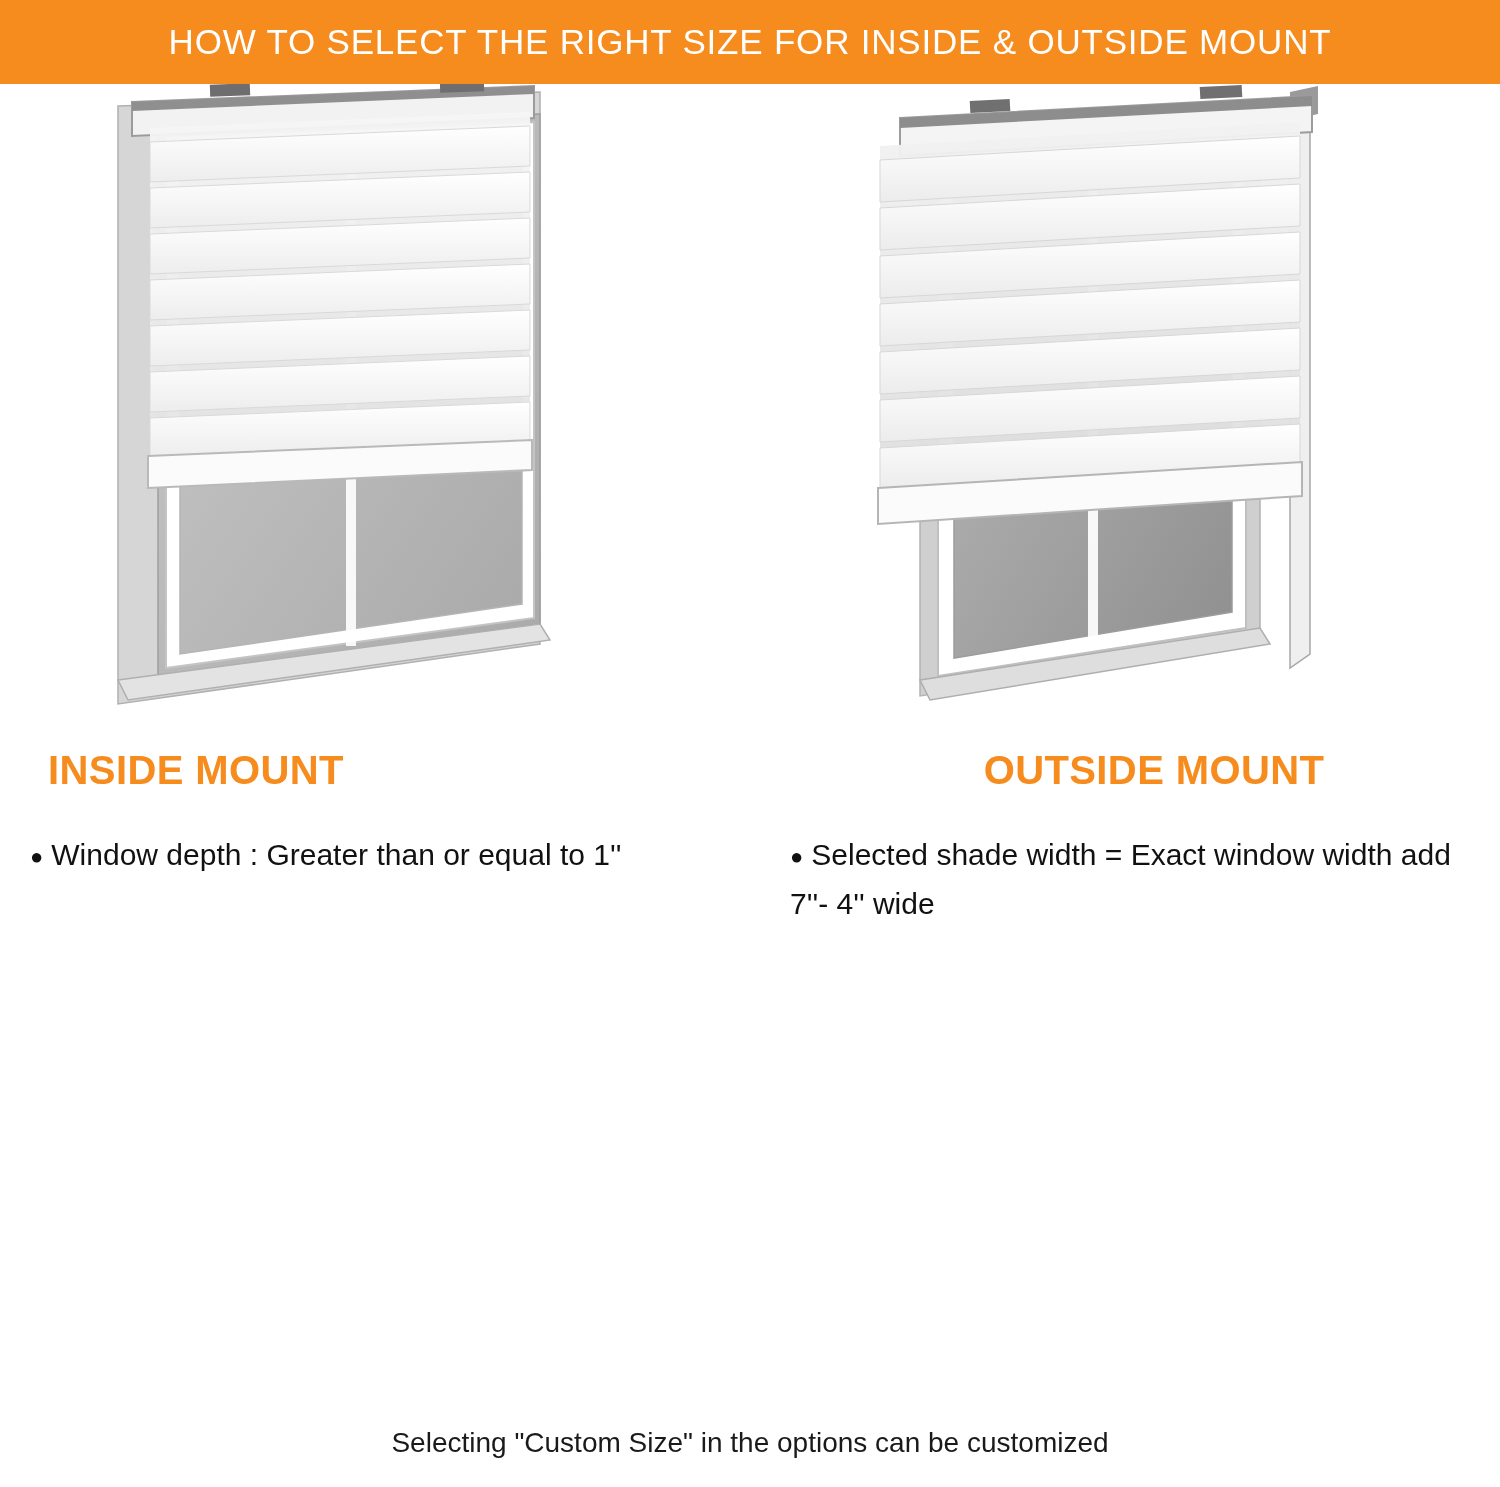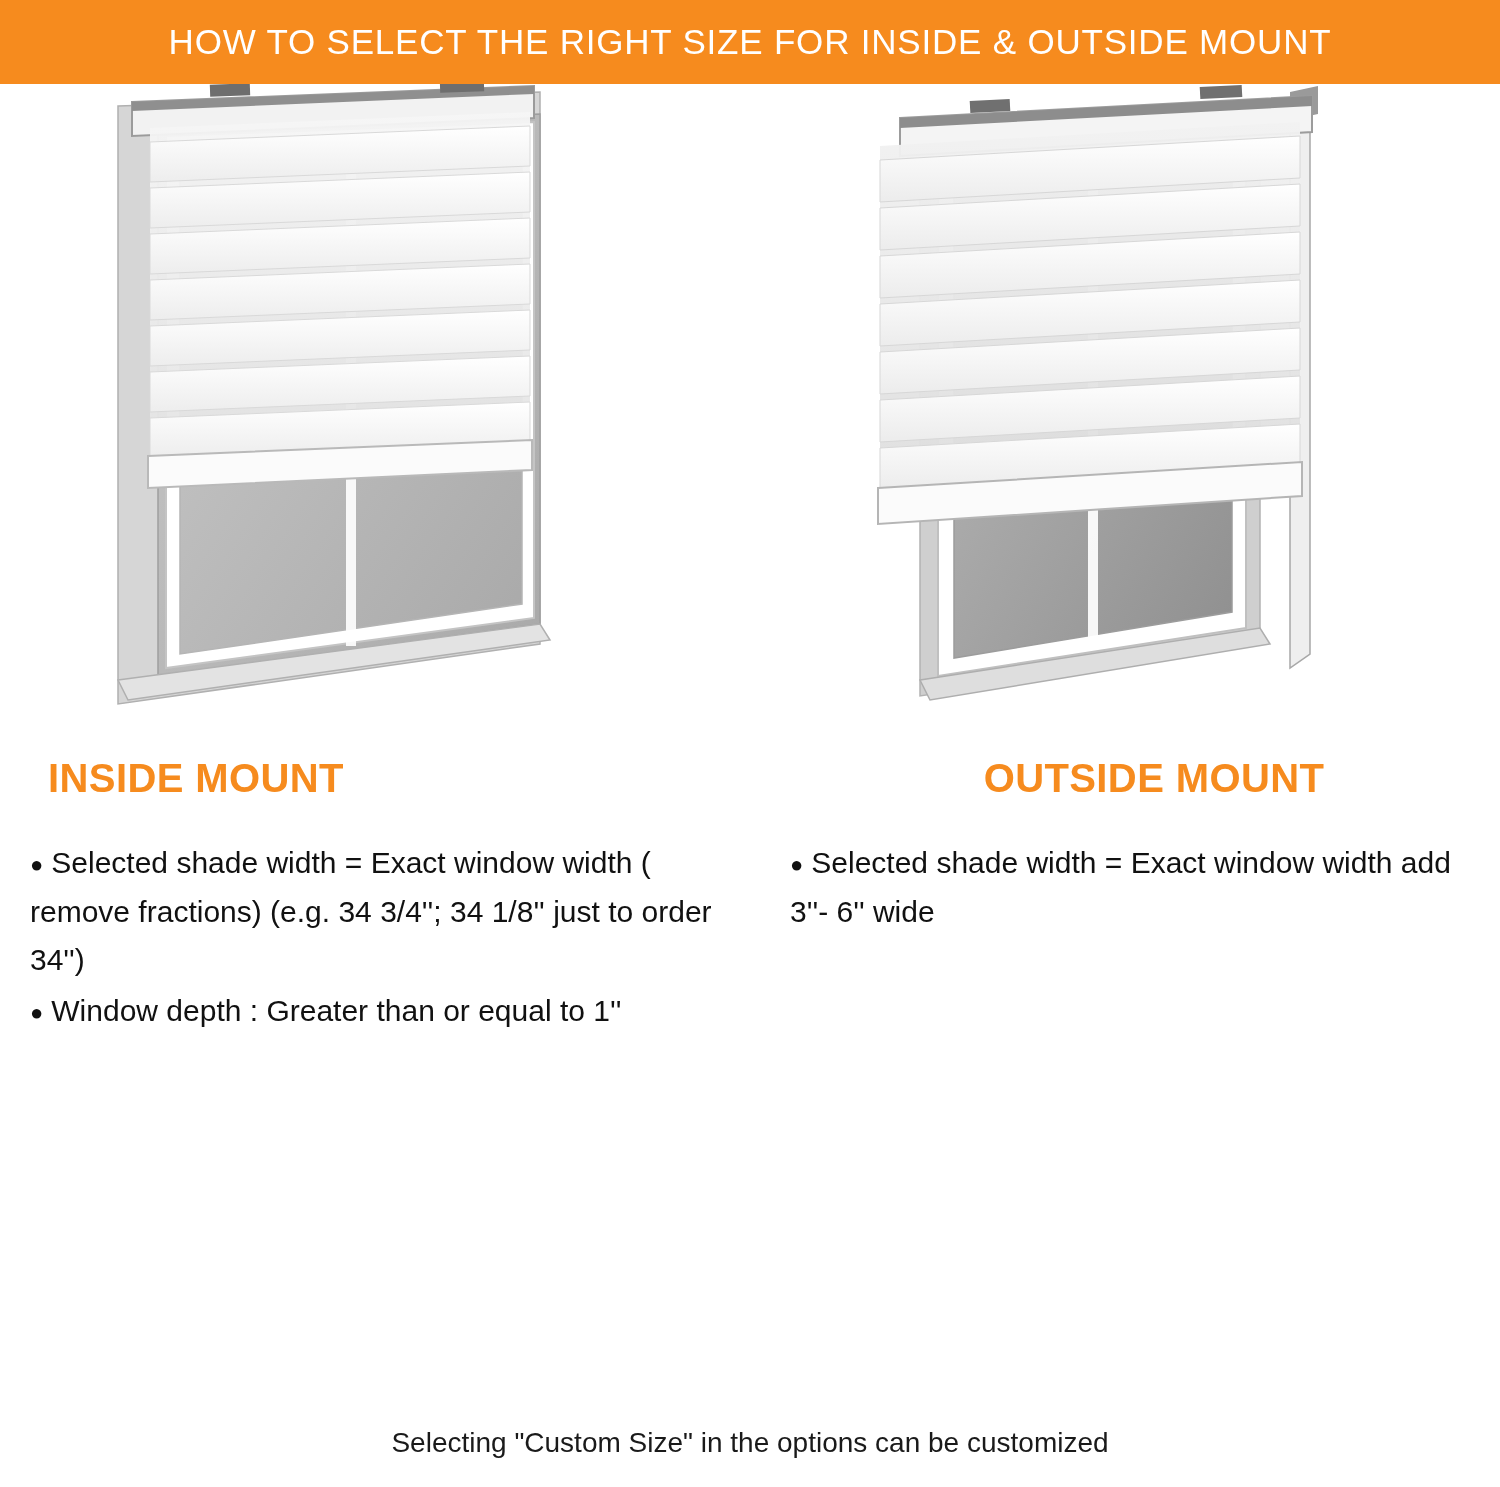--- a/index.html
+++ b/index.html
@@ -47,21 +47,21 @@
   .illo.right { left: 860px; width: 560px; height: 660px; }
 
   
   .sections {
     position: relative;
     width: 1500px;
     padding: 0;
   }
   .col {
     position: absolute;
-    top: 12px;
+    top: 4px;
   }
   .col.left  { left: 30px;  width: 720px; }
   .col.right { left: 790px; width: 700px; }
 
   .mount-title {
     color: #F68B1E;
     font-size: 40px;
     font-weight: bold;
     letter-spacing: 0.4px;
     margin: 0 0 38px 18px;
@@ -208,31 +208,28 @@
     </svg>
   </div>
 </div>
 
 <div class="sections" style="height:640px;">
 
   <div class="col left">
     <div class="mount-title">INSIDE MOUNT</div>
     <ul class="bullets">
       <li>
-        <span class="dot">●</span><span>Selected shade width = Exact window width ( remove fractions) (e.g. 34 3/4''; 34 1/8'' just to order 34'')</span>
-      </li>
-      <li>
         <span class="dot">●</span><span>Window depth : Greater than or equal to 1''</span>
       </li>
     </ul>
   </div>
 
   <div class="col right">
     <div class="mount-title">OUTSIDE MOUNT</div>
     <ul class="bullets">
       <li>
-        <span class="dot">●</span><span>Selected shade width = Exact window width add 3''- 6'' wide</span>
+        <span class="dot">●</span><span>Selected shade width = Exact window width add 7''- 4'' wide</span>
       </li>
     </ul>
   </div>
 </div>
 
 <div class="footer-note">Selecting "Custom Size" in the options can be customized</div>
 
 </body></html>

